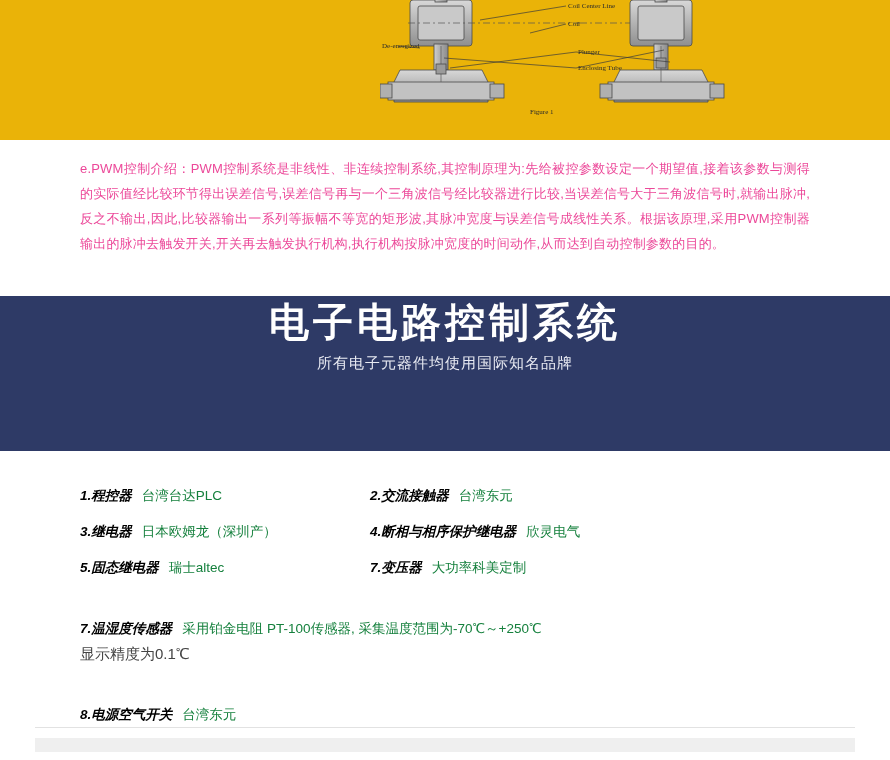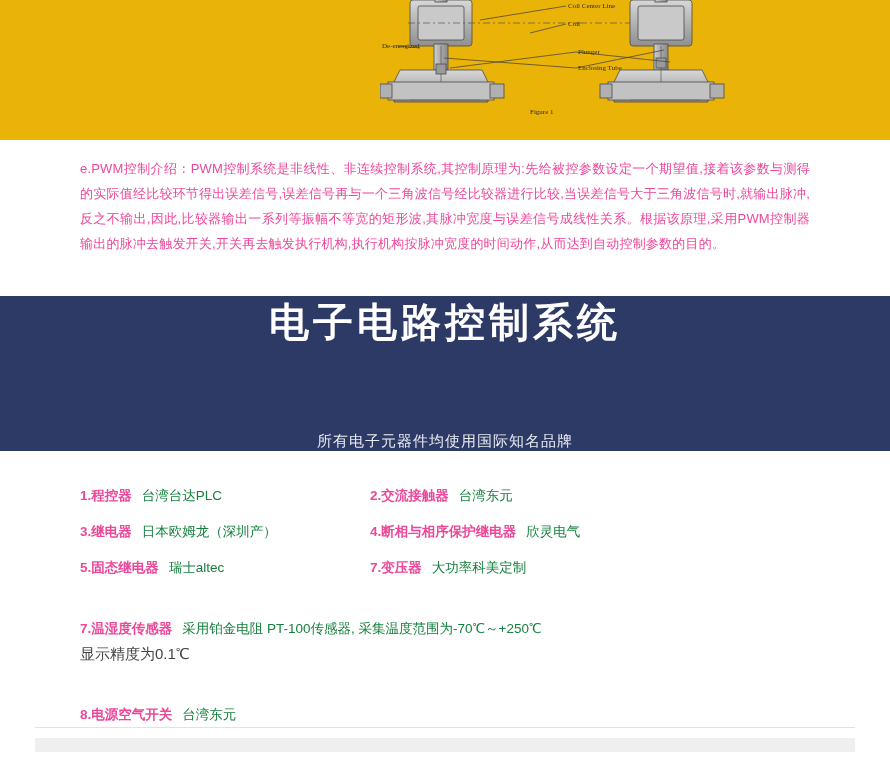--- a/index.html
+++ b/index.html
@@ -50,21 +50,21 @@
   
   .banner {
     margin-top: 40px;
     width: 890px;
     height: 155px;
     background: #2e3a66;
     color: #ffffff;
     display: flex;
     flex-direction: column;
     align-items: center;
-    justify-content: space-between;
+    justify-content: flex-start;
   }
   .banner-title {
     font-size: 40px;
     font-weight: bold;
     letter-spacing: 4px;
     line-height: 52px;
     margin: 0;
   }
   .banner-sub {
     font-size: 15px;
@@ -88,22 +88,23 @@
     line-height: 22px;
     color: #333333;
     white-space: nowrap;
   }
   .spec-item.full {
     grid-column: 1 / span 2;
     white-space: normal;
     margin-top: 25px;
   }
   .spec-name {
-    color: #ec4899;
+    color: #000000;
     font-weight: bold;
+    font-style: italic;
   }
   .spec-val {
     color: #15803d;
     margin-left: 10px;
   }
   .spec-sub {
     display: block;
     color: #444444;
     font-size: 15px;
     line-height: 22px;

